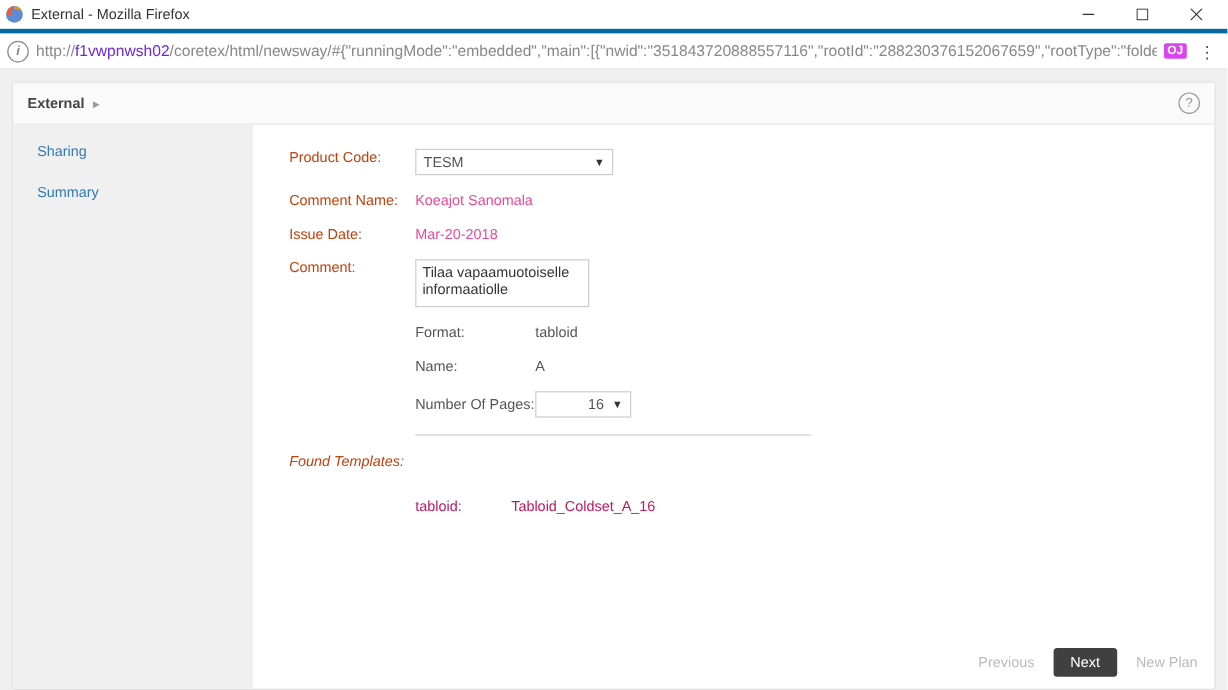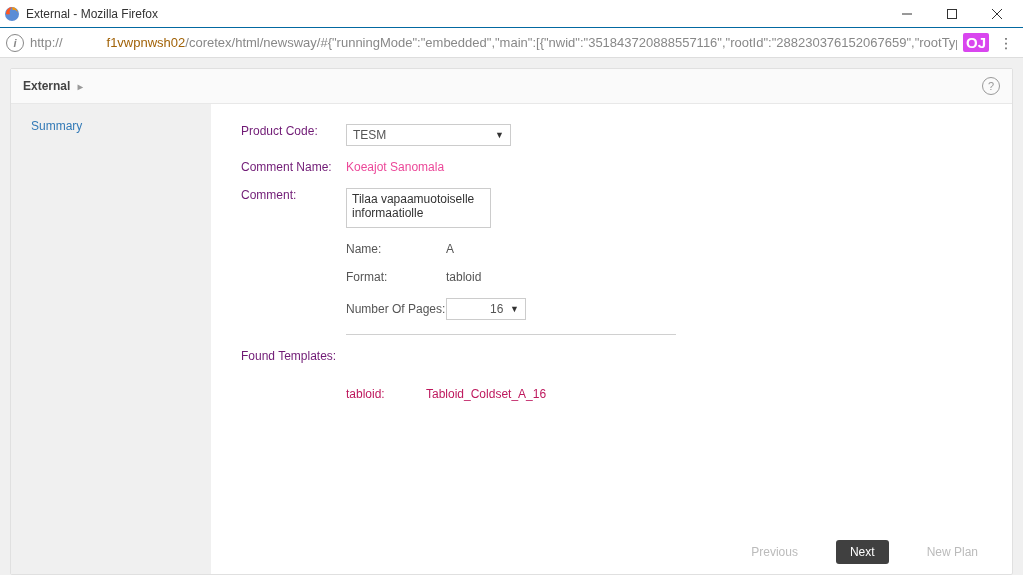--- a/index.html
+++ b/index.html
@@ -13,21 +13,21 @@
       overflow: hidden;
       position: relative;
     }
     
     .titlebar {
       height: 28px;
       background: #fff;
       display: flex;
       align-items: center;
       padding: 0 4px;
-      border-bottom: 1px solid #0369a1;
+      border-bottom: 4px solid #0369a1;
     }
     .titlebar .app-icon {
       width: 16px; height: 16px; margin-right: 6px;
       display:flex; align-items:center; justify-content:center;
     }
     .titlebar .title { color: #333; font-size: 12px; flex:1; }
     .win-controls { display:flex; margin-left:auto; }
     .win-btn {
       width: 45px; height: 28px;
       display:flex; align-items:center; justify-content:center;
@@ -46,24 +46,24 @@
     .info-icon {
       width:18px;height:18px;border-radius:50%;
       border:1.5px solid #888;color:#888;
       display:flex;align-items:center;justify-content:center;
       font-size:11px;font-weight:bold;font-style:italic;
     }
     .url {
       flex:1; white-space:nowrap; overflow:hidden;
       color:#888; font-size:13px;
     }
-    .url .host { color:#a16207;margin-left:44px; }
+    .url .host { color:#6d28d9; }
     .ext-badge {
       background:#d946ef;color:#fff;font-weight:bold;
-      padding:1px 3px;border-radius:2px;font-size:15px;
+      padding:1px 3px;border-radius:2px;font-size:10px;
     }
     .addr-more { color:#555; padding:0 4px; font-size:14px;}
     
     .page {
       background:#f0f0f0;
       height: calc(575px - 28px - 30px);
       padding: 10px 10px 0 10px;
       position:relative;
     }
     .card {
@@ -118,21 +118,21 @@
       position:relative;
       overflow:auto;
       color:#555;
     }
     .form-row {
       display:flex;
       align-items:flex-start;
       margin-bottom: 14px;
       font-size:12px;
     }
-    .form-row .label { width:105px; color:#701a75;}
+    .form-row .label { width:105px; color:#c2410c;}
     .form-row .value { color:#ec4899; }
     .select-wrap {
       border:1px solid #ccc;
       width:165px; height:22px;
       display:flex;align-items:center;
       padding:0 6px;
       background:#fff;
       position:relative;
     }
     .select-wrap.small { width:80px;padding-left:43px; }
@@ -159,24 +159,24 @@
       margin-left:105px;
       margin-top:24px;
     }
     .templates-block .trow {
       display:flex;font-size:12px;color:#be185d;
     }
     .templates-block .tlabel { width:80px; }
     
     .footer {
       position:absolute;
-      right:20px;
+      right:0;
       bottom:10px;
       display:flex;
-      gap:24px;
+      gap:2px;
       align-items:center;
     }
     .btn {
       padding:5px 14px;
       border-radius:3px;
       font-size:12px;
       border:none;
       background:transparent;
       cursor:pointer;
     }
@@ -232,66 +232,73 @@
         <span>External</span>
         <span class="breadcrumb-arrow">▸</span>
       </span>
       <span class="help-icon">?</span>
     </div>
 
     <div class="card-body">
 
       <div class="sidebar">
         <div class="nav-item">
+          <span>Sharing</span>
+        </div>
+        <div class="nav-item">
           <span>Summary</span>
         </div>
       </div>
 
       <div class="main">
         <div class="form-row">
           <span class="label">Product Code:</span>
           <div class="select-wrap">
             <span>TESM</span>
             <span class="caret">▼</span>
           </div>
         </div>
 
         <div class="form-row">
           <span class="label">Comment Name:</span>
           <span class="value">Koeajot Sanomala</span>
         </div>
 
+        <div class="form-row">
+          <span class="label">Issue Date:</span>
+          <span class="value">Mar-20-2018</span>
+        </div>
 
         <div class="form-row">
           <span class="label">Comment:</span>
           <textarea class="comment" style="">Tilaa vapaamuotoiselle informaatiolle </textarea>
         </div>
 
 
         <div class="sections-block">
+          <div class="srow">
+            <span class="slabel">Format:</span>
+            <span>tabloid</span>
+          </div>
           <div class="srow">
             <span class="slabel">Name:</span>
             <span>A</span>
-          </div>
-          <div class="srow">
-            <span class="slabel">Format:</span>
-            <span>tabloid</span>
           </div>
           <div class="srow">
             <span class="slabel">Number Of Pages:</span>
             <div class="select-wrap small">
               <span>16</span>
               <span class="caret">▼</span>
             </div>
           </div>
           <hr>
         </div>
 
         <div class="form-row">
-          <span class="label" style="width:130px;">Found Templates:</span>
+          <span class="label" style="width:130px;font-style:italic;">Found Templates:</span>
         </div>
 
         <div class="templates-block">
           <div class="trow">
             <span class="tlabel">tabloid:</span>
             <span>Tabloid_Coldset_A_16</span>
           </div>
         </div>
 
         <div class="footer">

